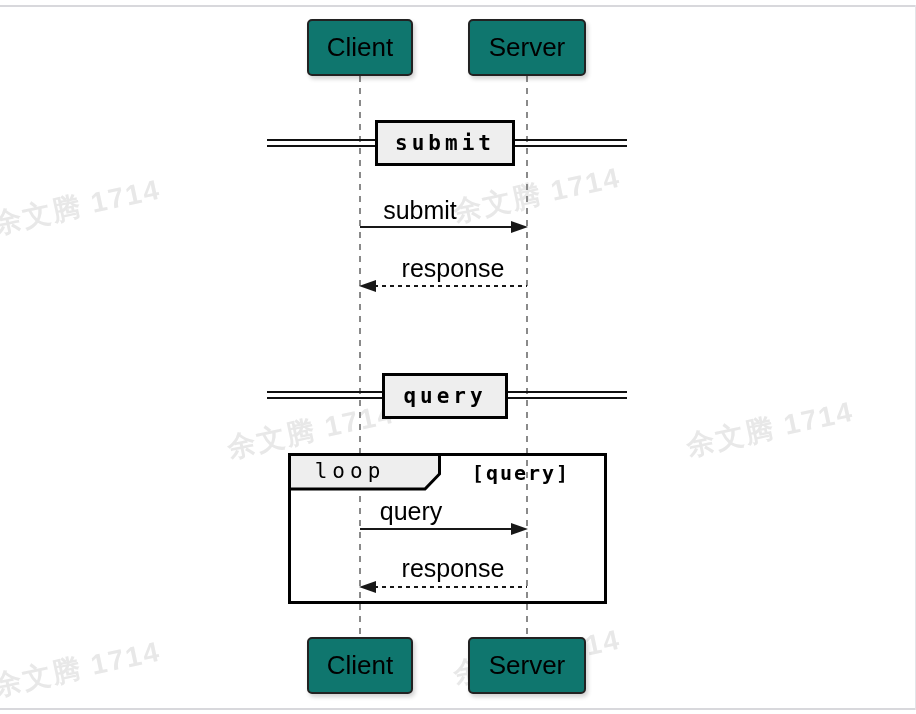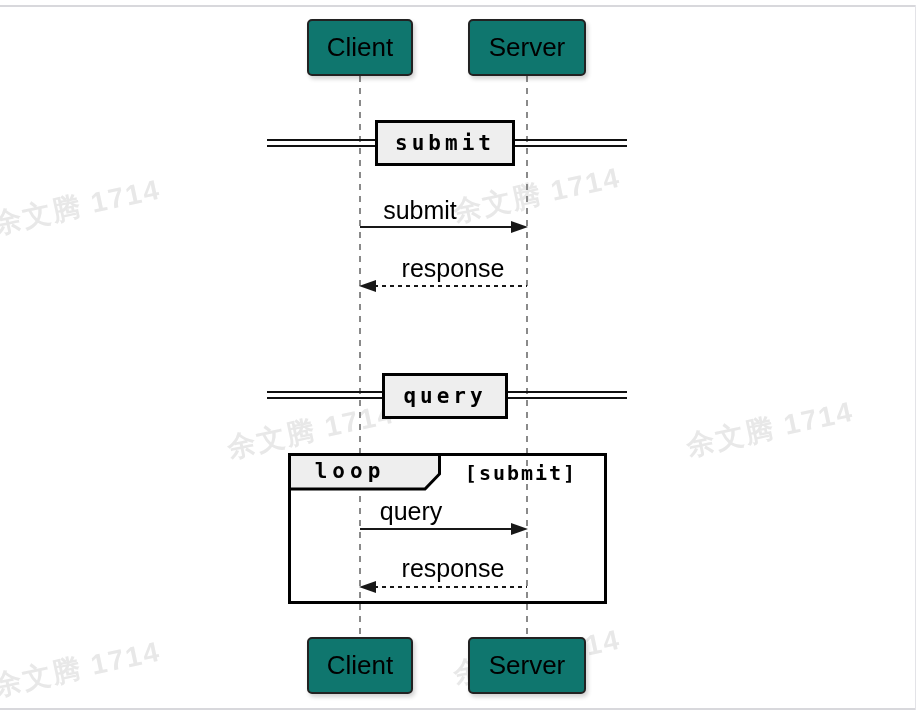--- a/index.html
+++ b/index.html
@@ -84,21 +84,21 @@
   
   .loop-frame{
     position:absolute;left:288px;top:453px;width:319px;height:151px;
     border:3px solid #000;box-sizing:border-box;z-index:2;
     background:transparent;
   }
   .loop-pentagon-svg{position:absolute;left:288px;top:453px;z-index:4;}
   .loop-keyword{
     position:absolute;left:350px;top:459px;transform:translateX(-50%);
     font-family:"DejaVu Sans Mono", monospace;
-    font-weight:bold;font-size:21px;letter-spacing:5px;color:#000;z-index:5;
+    font-weight:normal;font-size:21px;letter-spacing:5px;color:#000;z-index:5;
   }
   .loop-condition{
     position:absolute;left:521px;top:461px;transform:translateX(-50%);
     font-family:"DejaVu Sans Mono", monospace;
     font-weight:bold;font-size:20px;letter-spacing:2px;color:#000;z-index:3;
     white-space:nowrap;
   }
 </style>
 </head>
 <body>
@@ -135,21 +135,21 @@
   <div class="divider-lines" style="top:391px;"></div>
   <div class="divider-box" style="left:382px;top:373px;width:126px;">
     <span>query</span>
   </div>
 
   <div class="loop-frame"></div>
   <svg class="loop-pentagon-svg" width="155" height="38">
     <polygon points="1.5,1.5 151.5,1.5 151.5,21 137,36 1.5,36" fill="#eeeeee" stroke="#000000" stroke-width="3"></polygon>
   </svg>
   <div class="loop-keyword">loop</div>
-  <div class="loop-condition">[submit]</div>
+  <div class="loop-condition">[query]</div>
 
   <div class="msg-label" style="left:411px;top:497px;">query</div>
   <div class="msg-line-solid" style="left:360px;top:528px;width:155px;"></div>
   <div class="arrow-right" style="left:511px;top:523px;"></div>
 
   <div class="msg-label" style="left:453px;top:554px;">response</div>
   <div class="msg-line-dotted" style="left:374px;top:586px;width:153px;"></div>
   <div class="arrow-left" style="left:359px;top:581px;"></div>
 
   <div class="participant" style="left:307px;top:19px;width:106px;">

